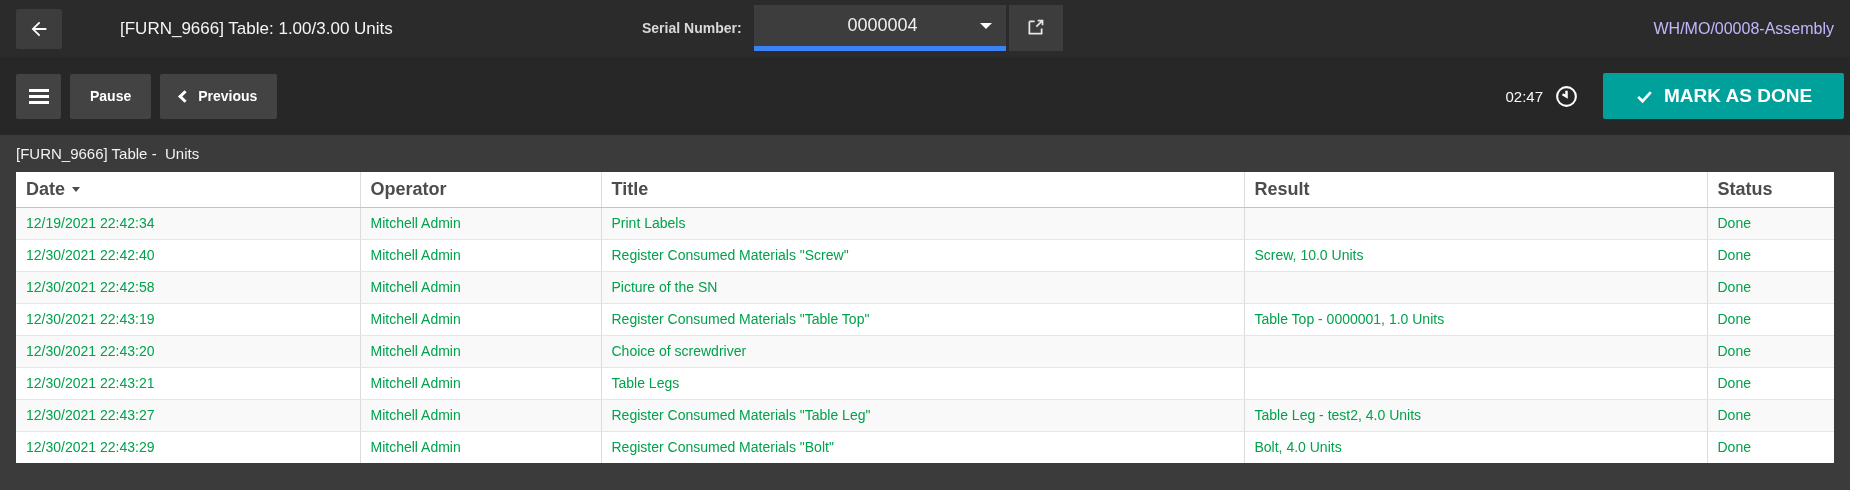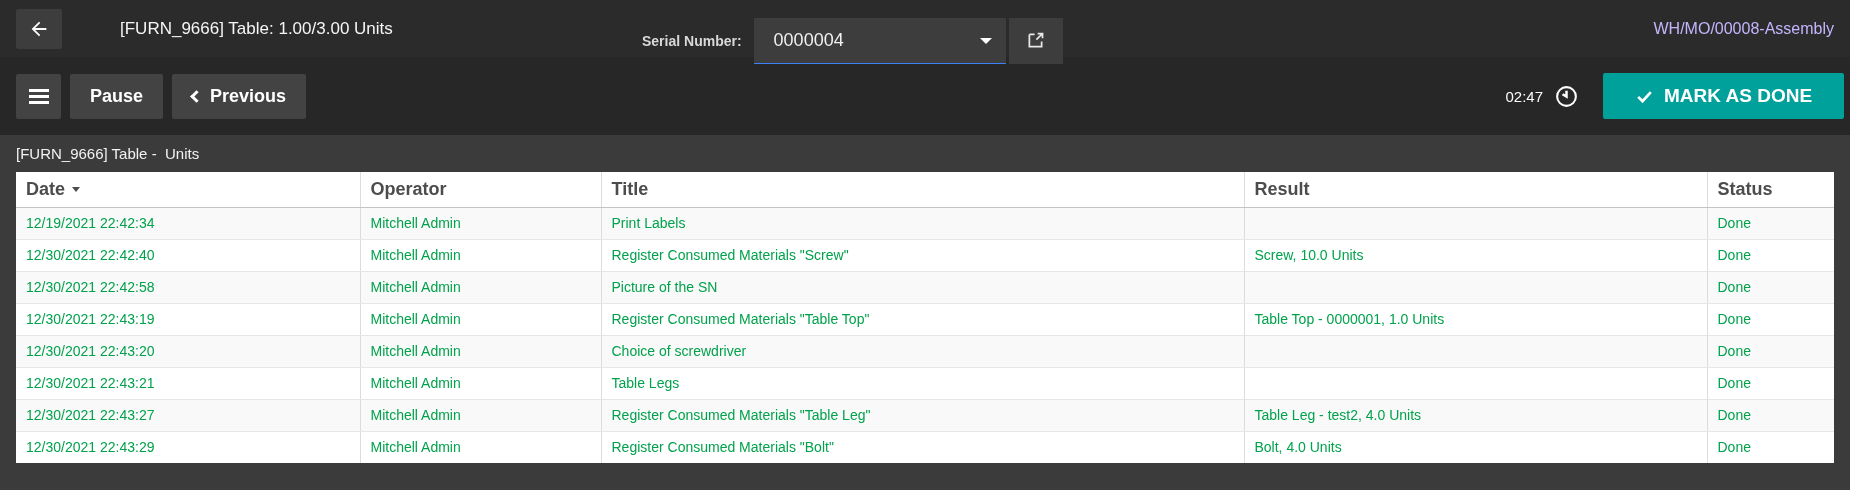--- a/index.html
+++ b/index.html
@@ -34,34 +34,35 @@
     width:46px;height:40px;
     background:var(--panel-bg);
     border:none;border-radius:2px;
     display:flex;align-items:center;justify-content:center;
     cursor:pointer;margin-right:14px;flex:0 0 auto;
   }
   .back-btn svg{width:22px;height:22px;fill:#fff;}
   .page-title{font-size:17px;color:#f5f5f5;font-weight:400;white-space:nowrap;}
   .serial-group{
     position:absolute;
-    left:642px;top:17px;height:47px;
+    left:642px;top:4px;height:47px;
     display:flex;align-items:center;
   }
   .serial-label{font-size:14px;font-weight:700;color:#d9d9d9;margin-right:12px;}
   .serial-select{
     width:252px;height:46px;
     background:var(--panel-bg);
     border:none;
-    border-bottom:1px solid #3b82f6;
+    border-bottom:5px solid #3b82f6;
     color:#f0f0f0;font-size:18px;
     display:flex;align-items:center;
     padding:0 14px 0 20px;
     cursor:pointer;
     position:relative;
+    justify-content:center;
   }
   .serial-select .caret{
     position:absolute;right:14px;top:50%;margin-top:-2px;
     width:0;height:0;
     border-left:6px solid transparent;
     border-right:6px solid transparent;
     border-top:6px solid #fff;
   }
   .open-record-btn{
     width:54px;height:46px;margin-left:3px;
@@ -78,21 +79,21 @@
     height:78px;
     background:var(--toolbar-bg);
     display:flex;align-items:center;
     padding:0 6px 0 16px;
     gap:9px;
   }
   .tb-btn{
     height:45px;
     background:var(--button-bg);
     border:none;border-radius:2px;
-    color:#fff;font-size:18px;font-weight:600;
+    color:#fff;font-size:14px;font-weight:600;
     font-family:"Liberation Sans", sans-serif;
     display:flex;align-items:center;justify-content:center;
     padding:0 20px;cursor:pointer;white-space:nowrap;
   }
   .tb-btn.icon-only{width:45px;padding:0;}
   .hamburger{
     display:block;width:20px;height:3px;background:#fff;
     box-shadow:0 -6px 0 #fff, 0 6px 0 #fff;
   }
   .chev{

